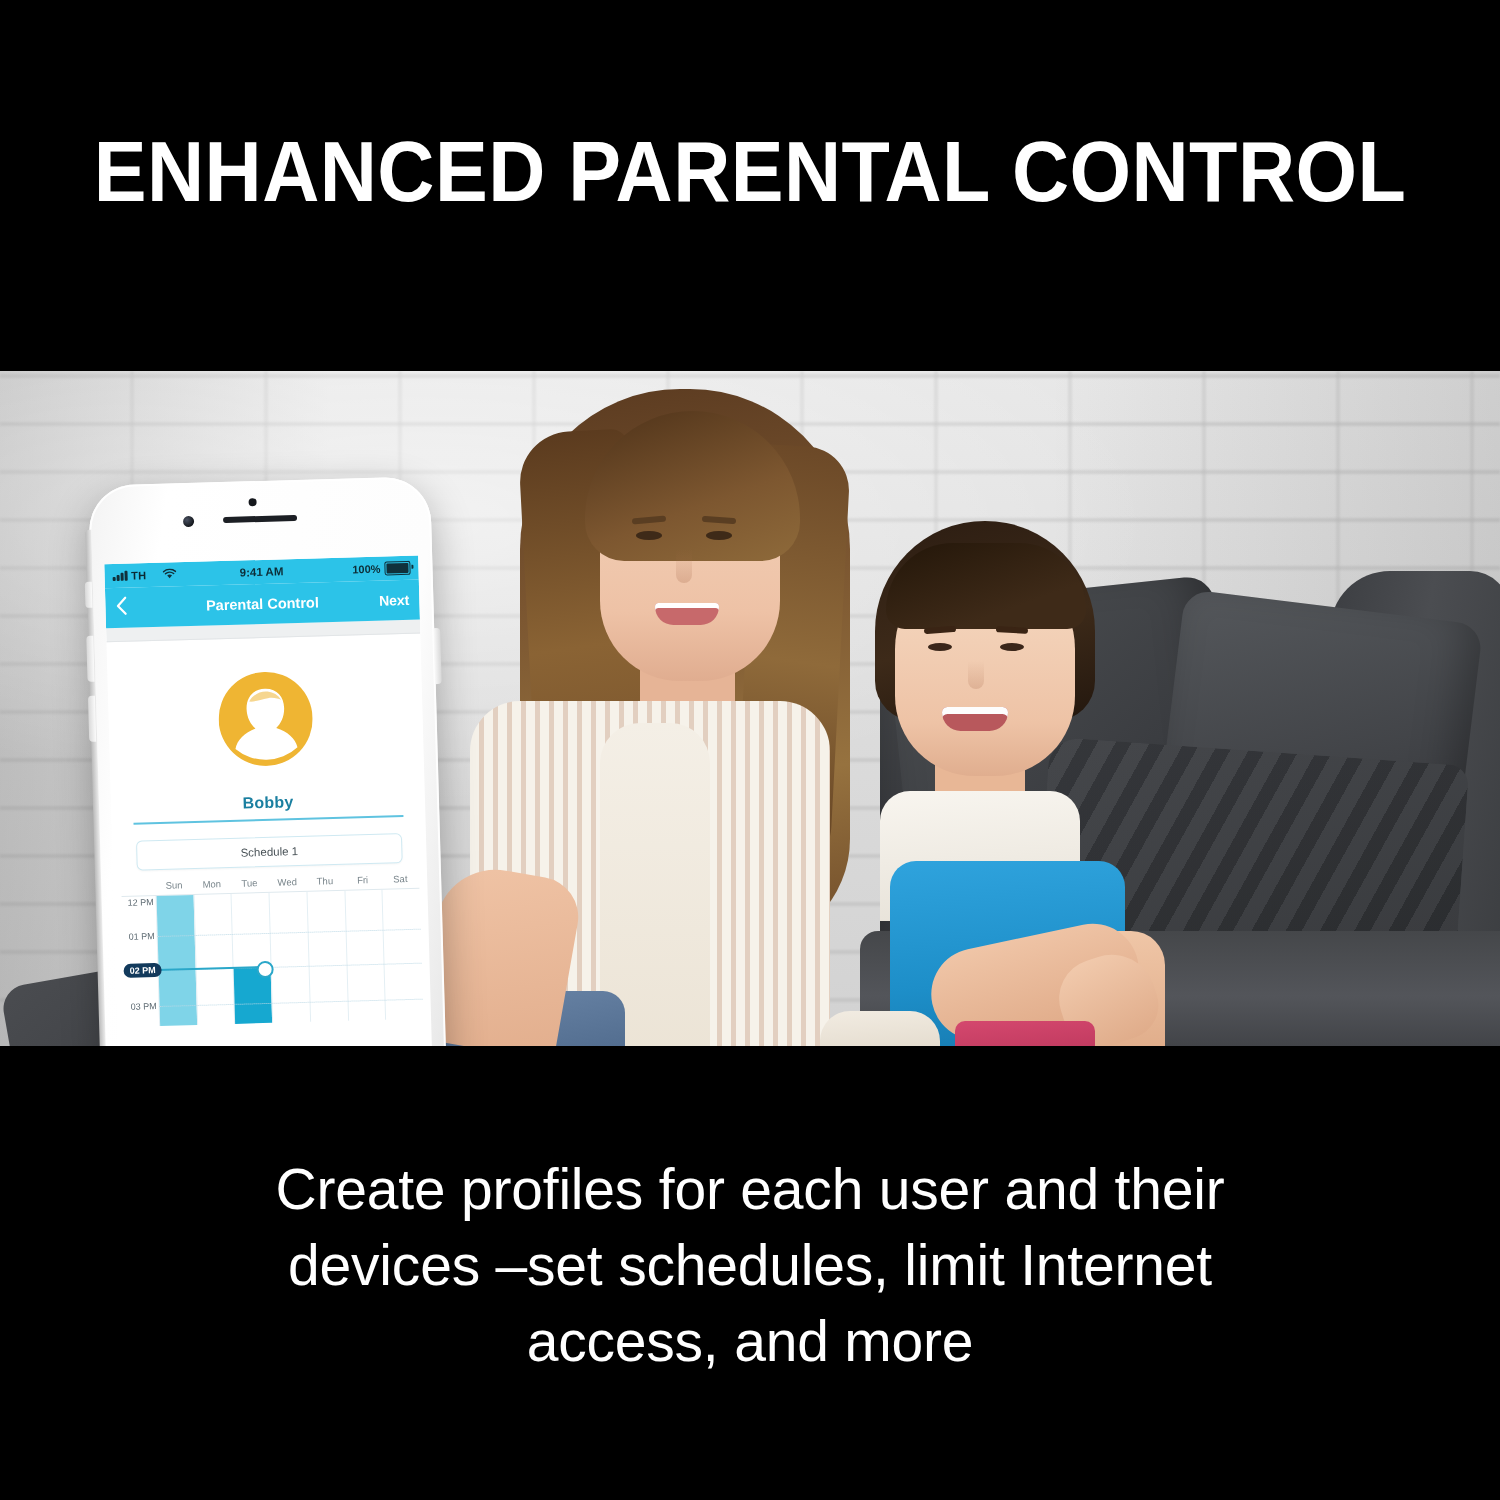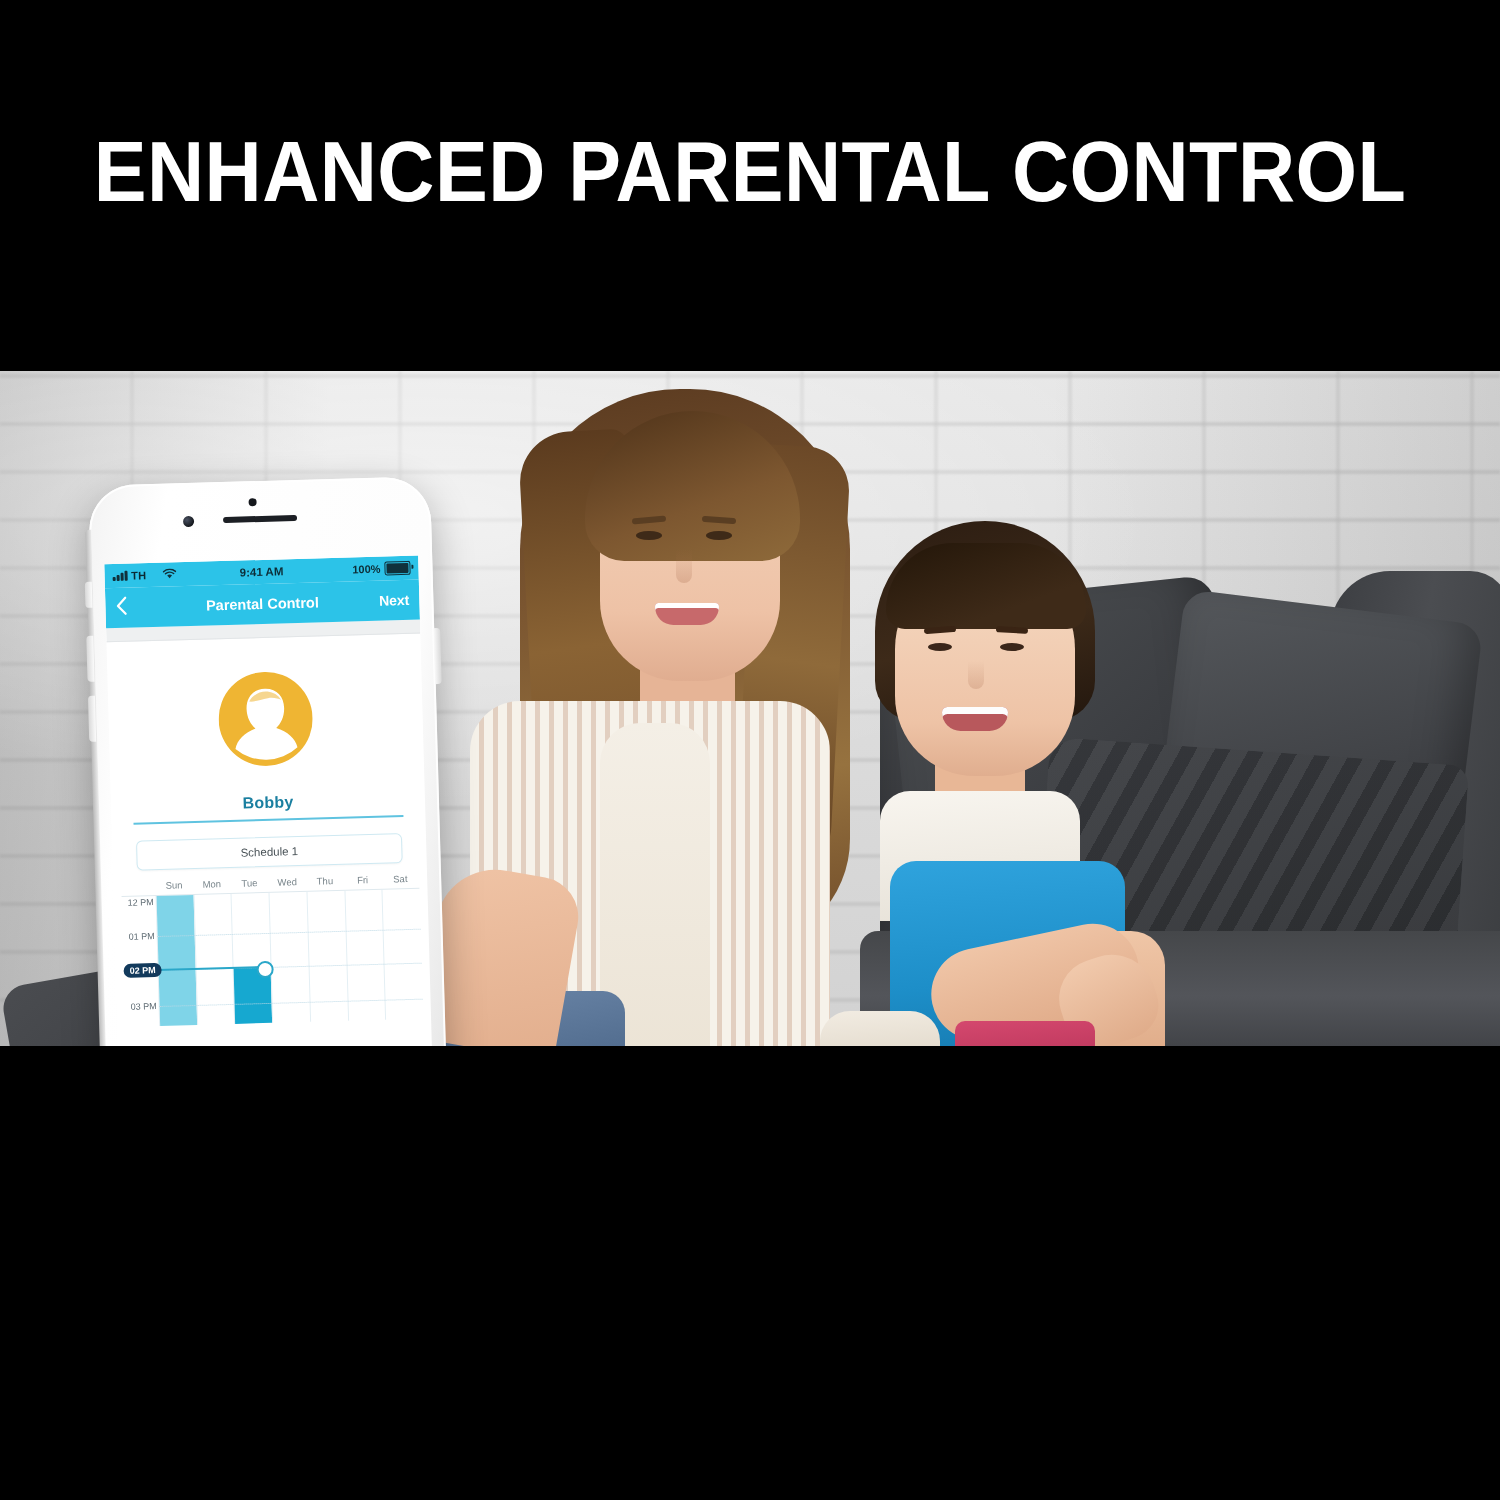--- a/index.html
+++ b/index.html
@@ -888,14 +888,19 @@
             <div class="handle-line" style="left:34px; width:105px; top:73px;"></div>
             <div class="handle-dot" style="left:133px; top:68px;"></div>
           </div>
         </div>
 
       </div>
     </div>
 
   </div>
 
+  <div class="caption">
+    <span>Create profiles for each user and their</span>
+    <span>devices –set schedules, limit Internet</span>
+    <span>access, and more</span>
+  </div>
 
 </div>
 
 </body></html>

